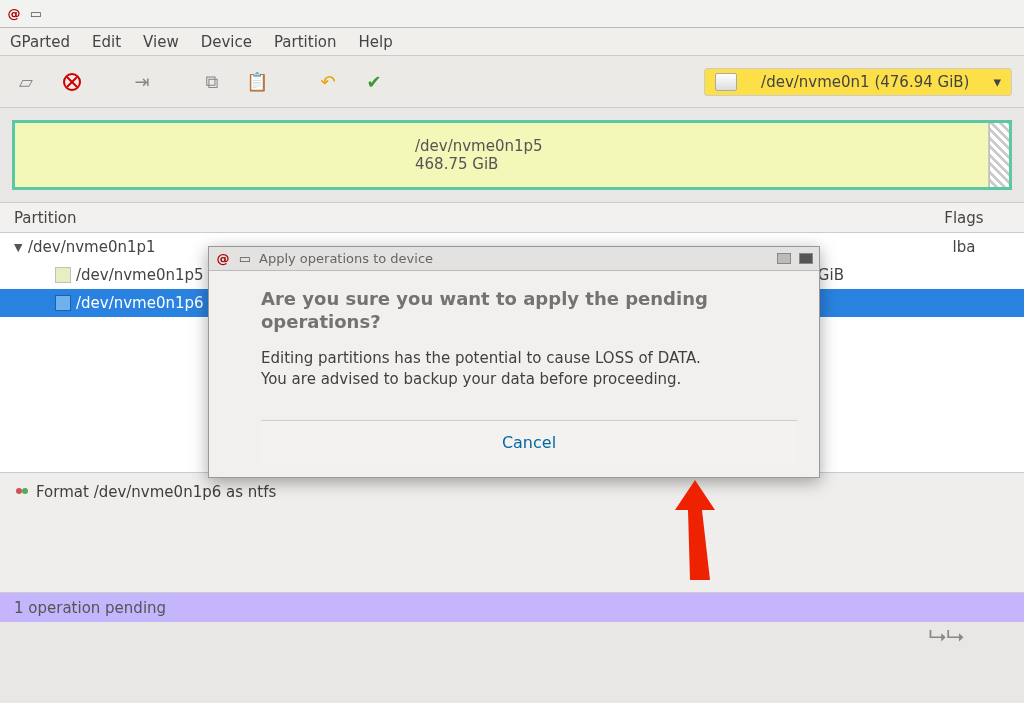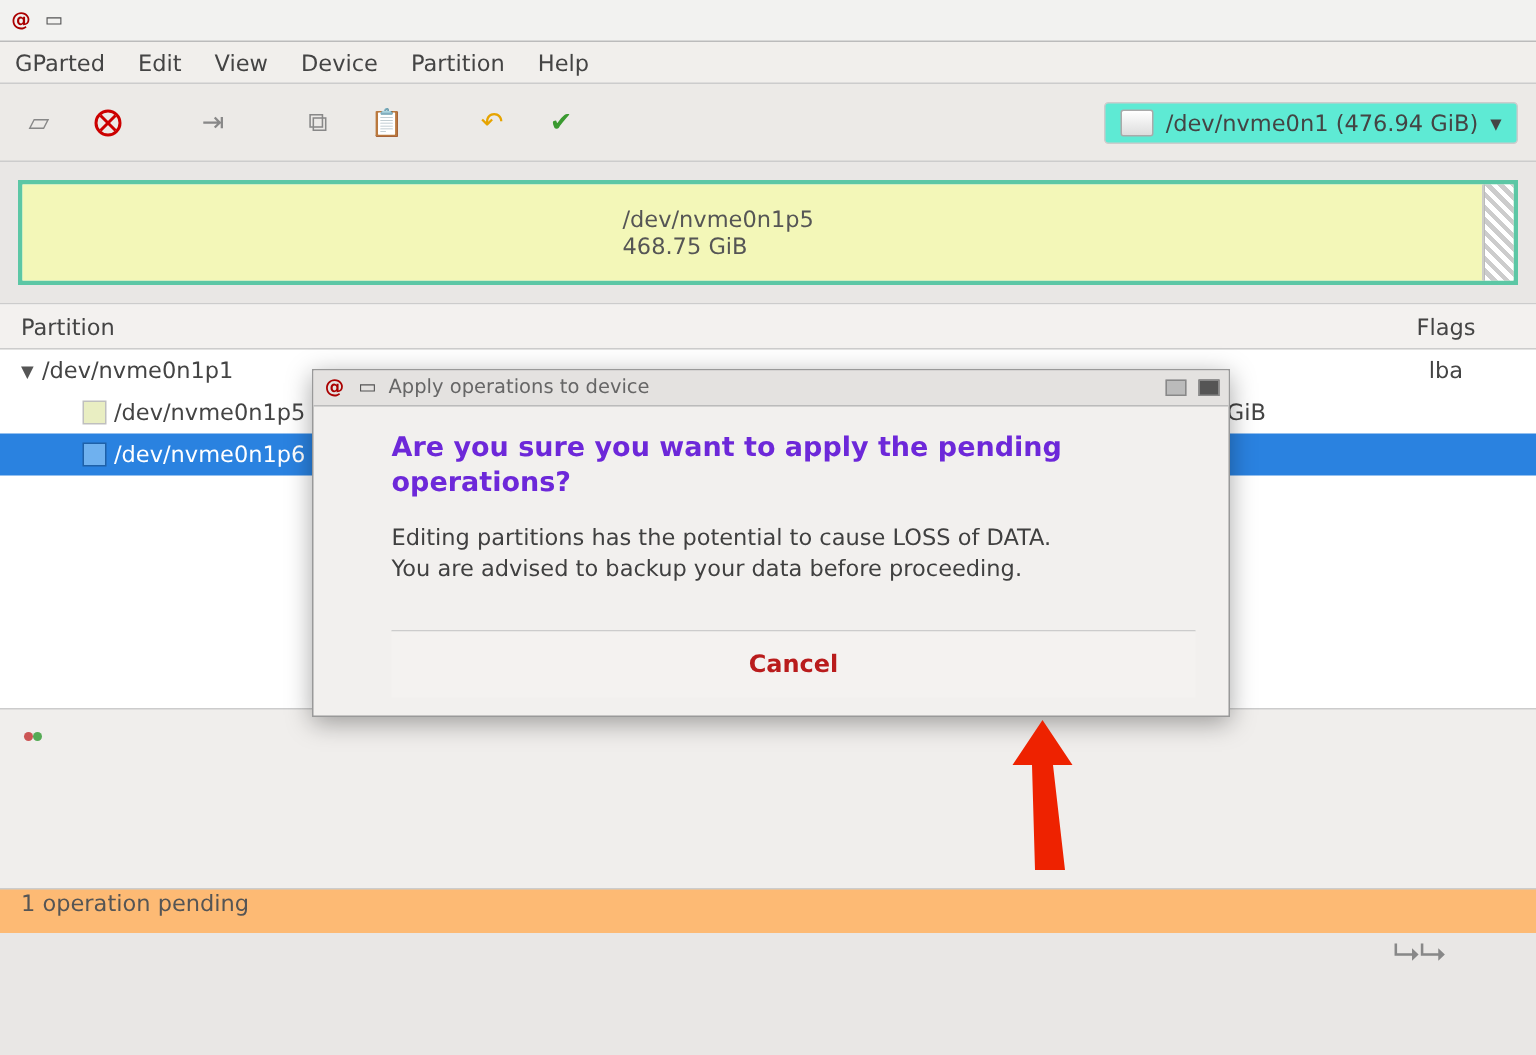--- a/index.html
+++ b/index.html
@@ -57,22 +57,22 @@
     width: 28px; height: 28px;
     display: inline-flex; align-items: center; justify-content: center;
     color: #888;
     font-size: 18px;
   }
   .tool-btn.red { color: #c00; }
   .tool-btn.yellow { color: #e6a400; }
   .tool-btn.green { color: #3a9a30; }
 
   .device-dropdown {
-    display: flex; align-items: center; gap: 8px;
-    border: 1px solid #ccc; background: #5eead4;
+    display: flex; align-items: center; gap: 24px;
+    border: 1px solid #ccc; background: #fde047;
     padding: 4px 10px; border-radius: 3px;
     font-size: 15px; color: #444;
   }
   .hdd-icon {
     width: 22px; height: 18px;
     border: 1px solid #aaa; border-radius: 2px;
     background: linear-gradient(#fff,#ddd);
     box-shadow: inset 0 1px 0 #fff;
   }
 
@@ -162,22 +162,22 @@
   .pending-icon {
     width: 16px; height: 16px;
     display:inline-flex; align-items:center; justify-content:center;
     font-size:13px;
   }
 
   
   .statusbar {
     height: 30px;
     border-top: 1px solid #ccc;
-    background: #fdba74;
-    display:flex; align-items:flex-start;
+    background: #c4b5fd;
+    display:flex; align-items:center;
     padding: 0 14px;
     font-size: 15px;
     color: #555;
   }
 
   
   .modal {
     position: absolute;
     left: 208px; top: 246px;
     width: 612px;
@@ -197,43 +197,42 @@
   .winctl { width: 14px; height: 11px; background:#bbb; margin-left:2px; border:1px solid #888;}
   .winctl.dark { background:#555; }
 
   .modal-body {
     padding: 16px 22px 12px 52px;
     color: #444;
   }
   .modal-q {
     font-size: 18px;
     font-weight: bold;
-    color: #6d28d9;
+    color: #737373;
     line-height: 1.3;
     margin-bottom: 14px;
   }
   .modal-msg {
     font-size: 15px;
     color: #404040;
     line-height: 1.4;
   }
   .modal-buttons {
     display:flex;
     border-top: 1px solid #ccc;
     margin-top: 30px;
   }
   .modal-buttons .btn {
     flex:1;
     height: 44px;
     display:flex; align-items:center; justify-content:center;
     font-size: 16px;
     background: #f4f2f0;
     cursor: default;
-    color:#b91c1c;
-    font-weight:bold;
+    color:#0369a1;
   }
   .modal-buttons .btn + .btn { border-left:1px solid #ccc; }
 
   
   .red-arrow {
     position:absolute;
     left: 660px; top: 480px;
     width: 70px; height: 100px;
     z-index: 60;
     pointer-events:none;
@@ -348,20 +347,21 @@
       </div>
   </div>
 
   <div class="pending-area">
     <span class="pending-icon">
       <svg width="14" height="14" viewBox="0 0 14 14">
           <circle cx="4" cy="7" r="3" fill="#c55"></circle>
           <circle cx="10" cy="7" r="3" fill="#5a5"></circle>
         </svg>
     </span>
+    <span>Format /dev/nvme0n1p6 as ntfs</span>
   </div>
 
   <div class="statusbar">
     <span>1 operation pending</span>
   </div>
 
   <div class="modal">
     <div class="modal-titlebar">
       <span class="mini-icon spiral-icon">@</span>
       <span class="mini-icon">▭</span>

